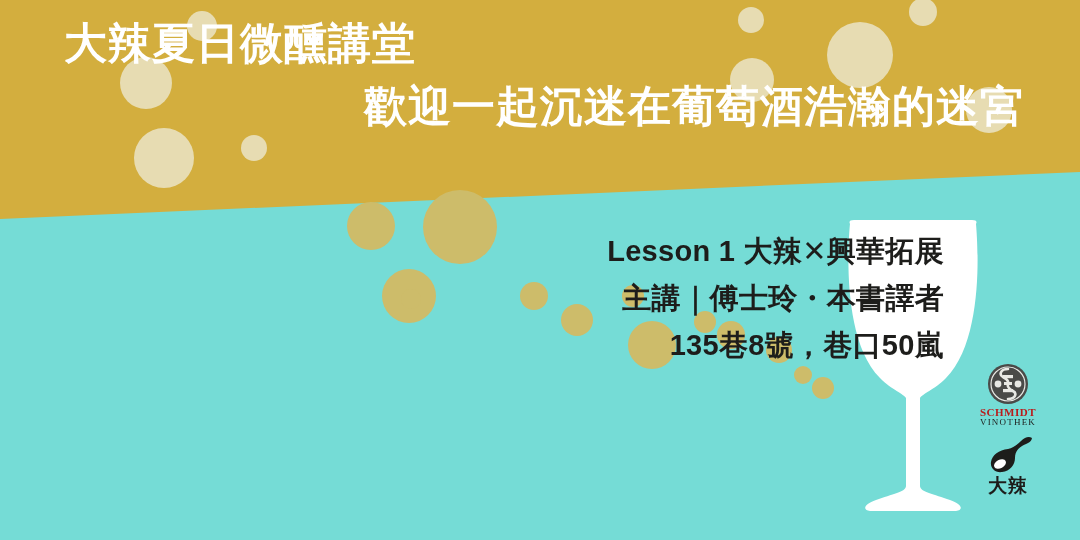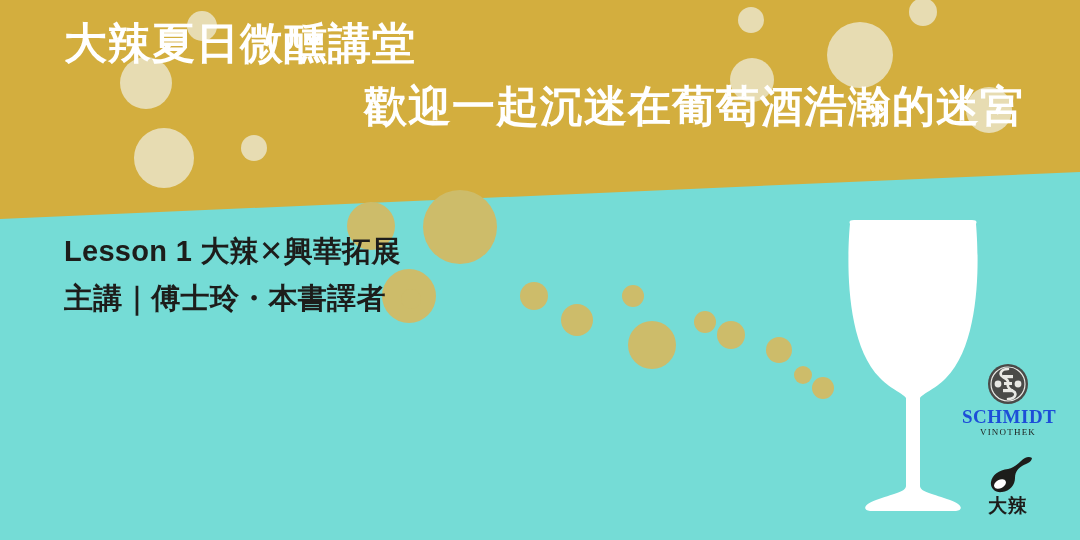--- a/index.html
+++ b/index.html
@@ -98,55 +98,56 @@
     top: 228px;
     width: 880px;
   }
   .body-line {
     color: #1d1d1b;
     font-size: 29px;
     font-weight: bold;
     letter-spacing: 0.3px;
     line-height: 1.62;
     white-space: nowrap;
+    text-align: right;
   }
 
   
   .schmidt-logo {
     position: absolute;
     left: 962px;
     top: 363px;
     width: 92px;
     text-align: center;
     z-index: 7;
   }
   .schmidt-mark { display: block; margin: 0 auto; }
   .schmidt-name {
     display: block;
     font-family: "Liberation Serif", "DejaVu Serif", serif;
     font-weight: bold;
-    font-size: 19px;
+    font-size: 11px;
     letter-spacing: 0.5px;
-    color: #1d4ed8;
+    color: #b91c1c;
     margin-top: 1px;
   }
   .schmidt-sub {
     display: block;
     font-family: "Liberation Serif", "DejaVu Serif", serif;
     font-size: 9px;
     letter-spacing: 1.2px;
     color: #1d1d1b;
     margin-top: -1px;
     text-align: center;
   }
 
   .dala-logo {
     position: absolute;
     left: 960px;
-    top: 455px;
+    top: 435px;
     width: 96px;
     text-align: center;
     z-index: 7;
   }
   .dala-mark { display: block; margin: 0 auto; }
   .dala-name {
     display: block;
     font-size: 19px;
     font-weight: bold;
     color: #1d1d1b;
@@ -207,20 +208,21 @@
   <div class="header-text">
     <div class="title-row">
       <span class="title-main">大辣夏日微醺講堂</span>
     </div>
     <div class="title-sub">歡迎一起沉迷在葡萄酒浩瀚的迷宮</div>
   </div>
 
   <div class="body-text">
     <div class="body-line">Lesson 1 大辣✕興華拓展</div>
     <div class="body-line">主講｜傅士玲・本書譯者</div>
+    <div class="body-line">135巷8號，巷口50嵐</div>
   </div>
 
   <div class="schmidt-logo">
     <svg class="schmidt-mark" width="42" height="42" viewBox="0 0 42 42" aria-hidden="true">
       <circle cx="21" cy="21" r="20" fill="#4a4a48"></circle>
       <circle cx="21" cy="21" r="17" fill="none" stroke="#e8e8e4" stroke-width="1.2"></circle>
       <path d="M21 6 C13 6 12 12 16 14 C20 16 22 18 21 21 C20 24 22 26 26 28 C30 30 29 36 21 36" fill="none" stroke="#e8e8e4" stroke-width="2.6" stroke-linecap="round"></path>
       <rect x="16" y="12" width="10" height="3.2" fill="#e8e8e4"></rect>
       <rect x="17" y="19" width="8" height="3" fill="#e8e8e4"></rect>
       <rect x="16" y="26" width="10" height="3.2" fill="#e8e8e4"></rect>

